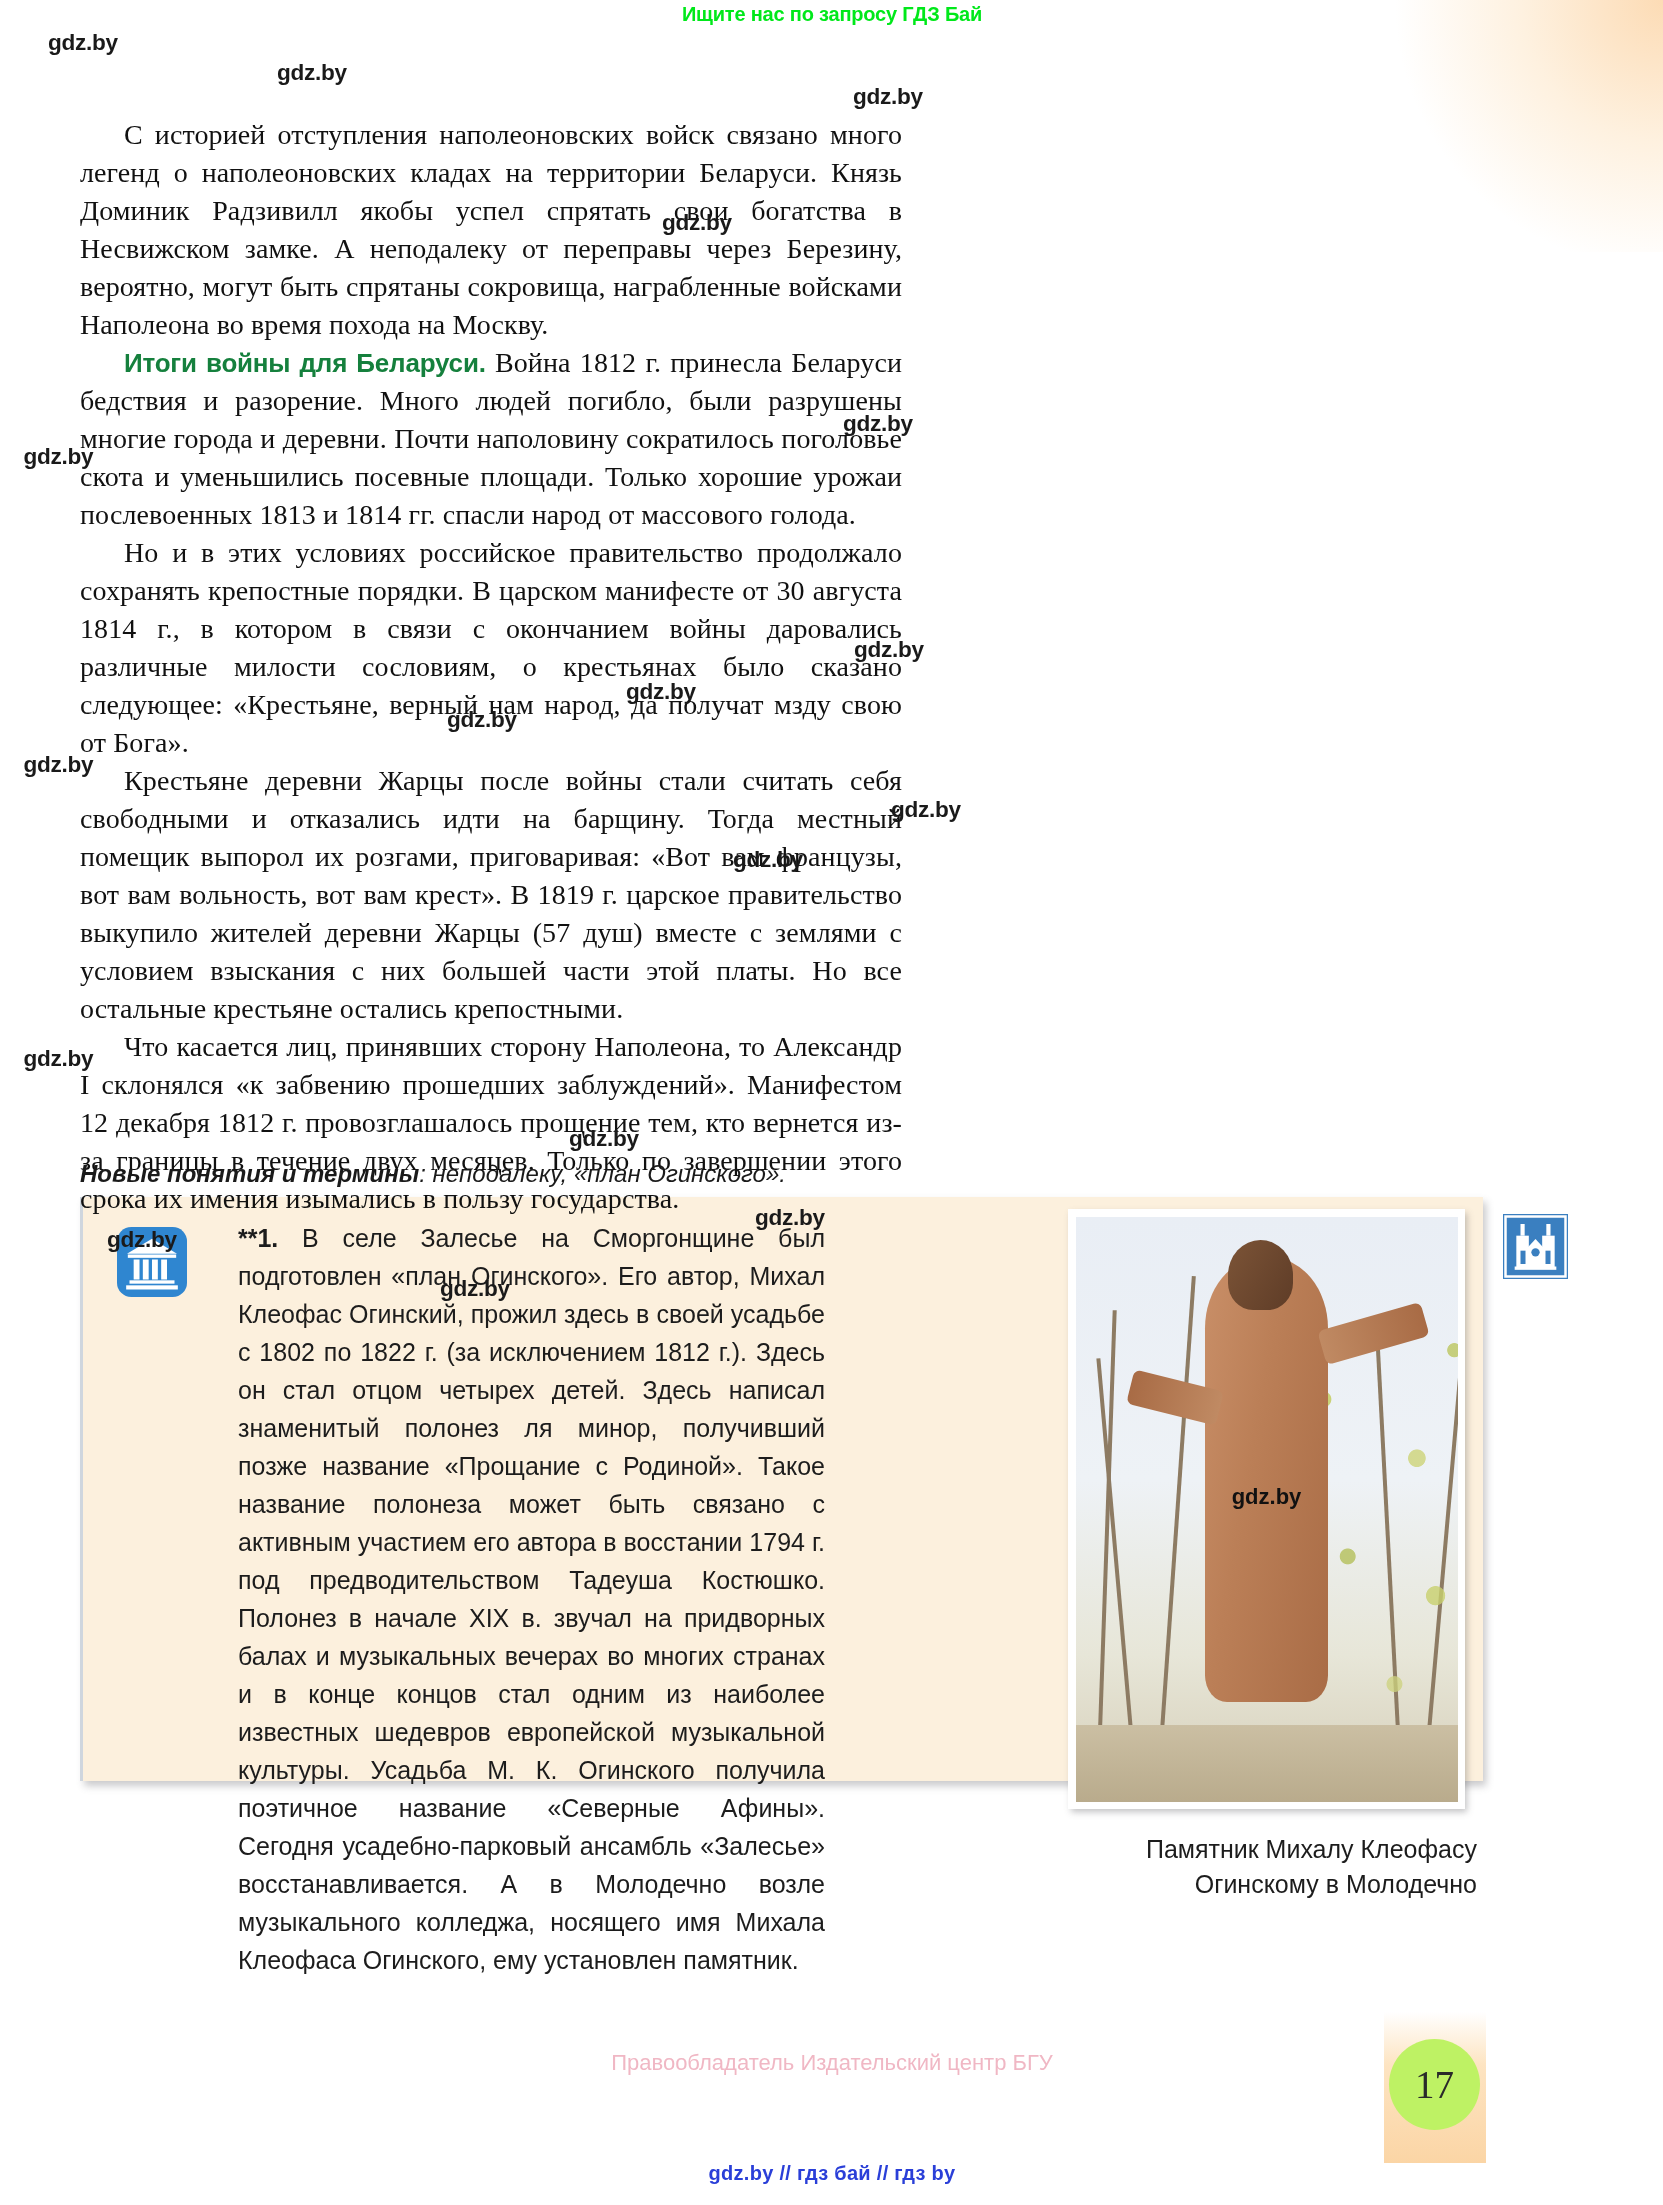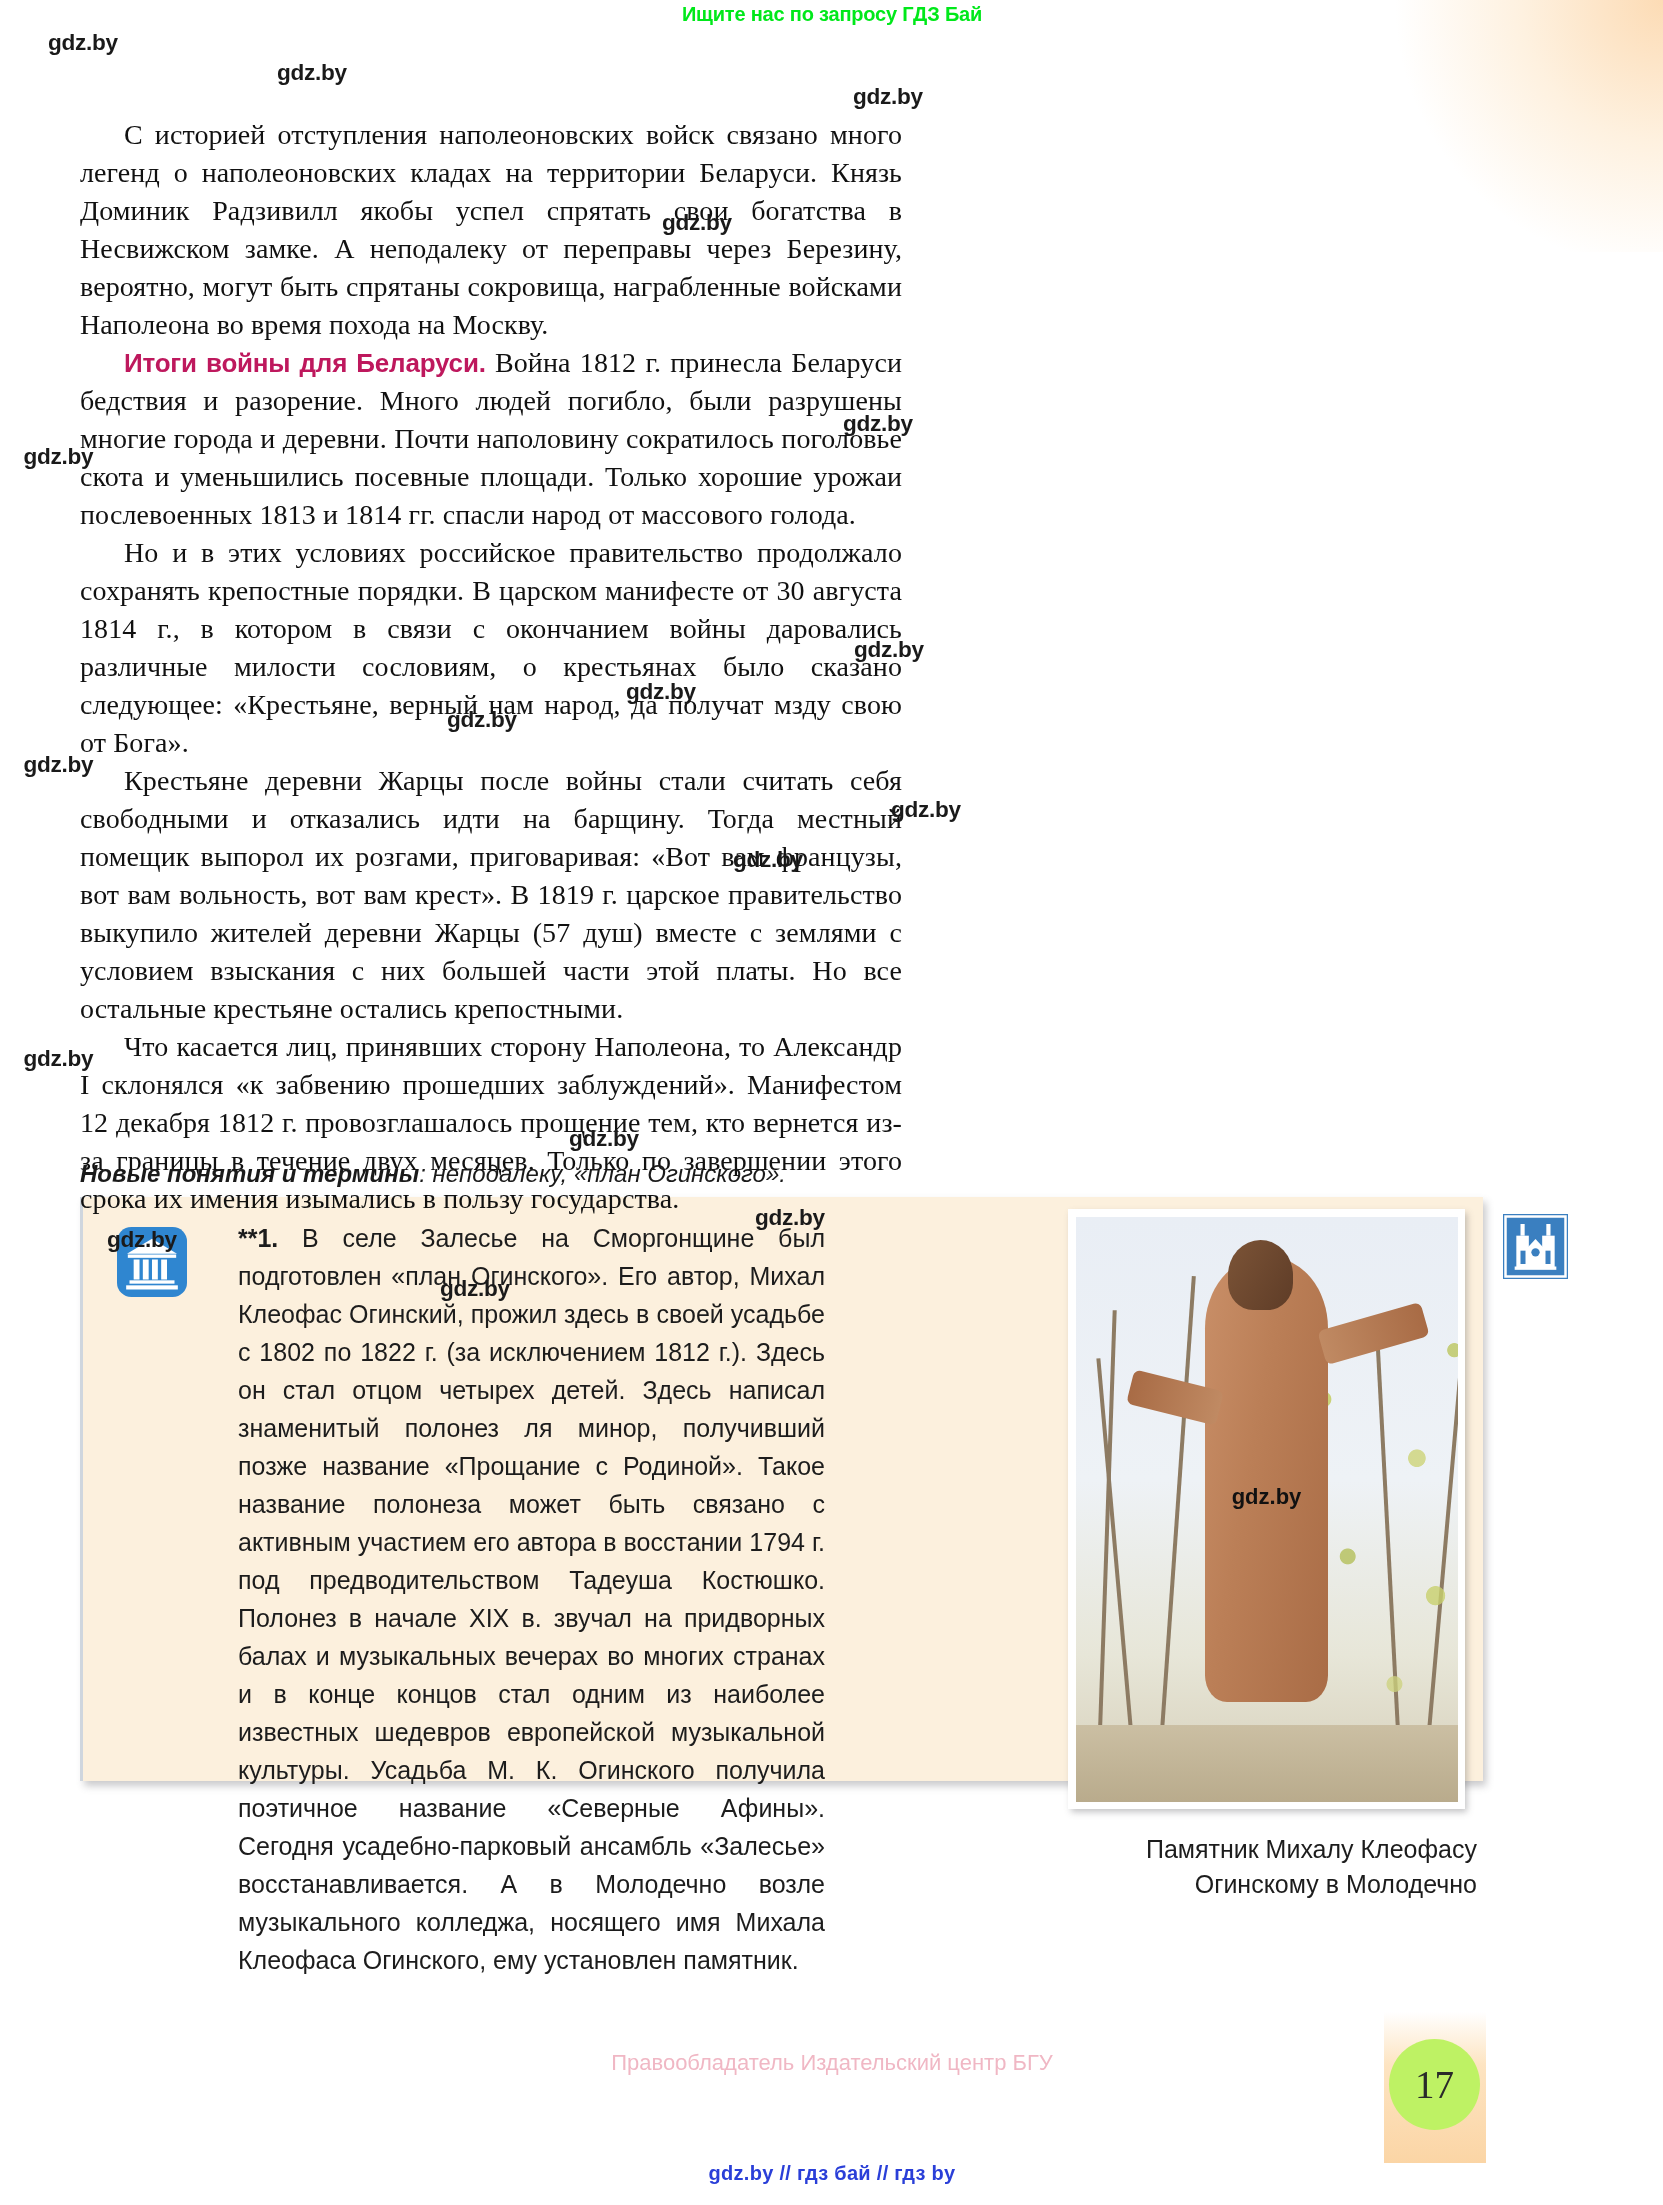--- a/index.html
+++ b/index.html
@@ -64,21 +64,21 @@
     text-align: justify;
     text-indent: 44px;
     letter-spacing: 0.1px;
     -webkit-hyphens: none;
     hyphens: none;
   }
   p.body + p.body { margin-top: 0; }
   .run-head {
     font-family: "Liberation Sans", sans-serif;
     font-weight: 700;
-    color: #be185d;
+    color: #15803d;
     font-size: 26px;
     letter-spacing: -0.2px;
   }
 
   .terms {
     position: absolute;
     left: 80px;
     top: 1160px;
     width: 839px;
     font-family: "Liberation Sans", sans-serif;

